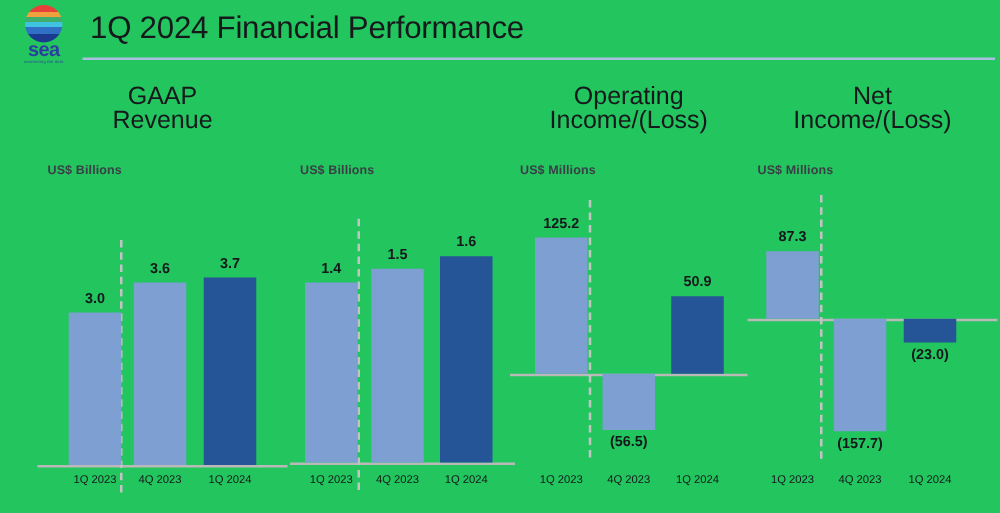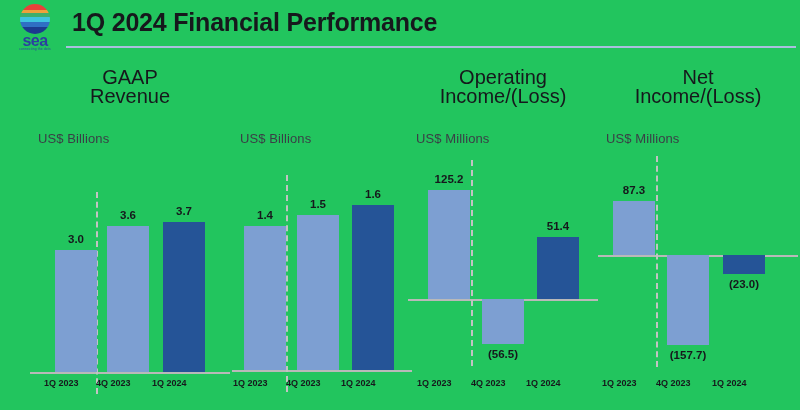--- a/index.html
+++ b/index.html
@@ -33,55 +33,55 @@
     position:absolute; left:0; top:29px; width:46px;
     text-align:center; font-size:16px; font-weight:700; letter-spacing:-0.5px;
     color:#2b3fa0; line-height:15px;
   }
   .logo-tag {
     position:absolute; left:0; top:43px; width:46px; text-align:center;
     font-size:3.2px; color:#2b3fa0; letter-spacing:0.2px;
   }
   .title {
     position:absolute; left:72px; top:8px;
-    font-size:25px; color:#16181c; letter-spacing:-0.2px; font-weight:700;
+    font-size:25px; color:#16181c; letter-spacing:-0.2px; font-weight:400;
     white-space:nowrap;
   }
   .header-rule {
     position:absolute; left:66px; top:46px; width:730px; height:2px;
     background:#aabfdf;
   }
 
   
   .panel { position:absolute; top:68px; height:340px; }
   .panel-title {
     position:absolute; left:0; top:0; width:100%;
     text-align:center; font-size:20px; line-height:19px;
     color:#16181c; font-weight:400;
   }
   .unit {
     position:absolute; left:8px; top:63px;
-    font-size:13px; color:#3a3f46; font-weight:400; letter-spacing:0.1px;
+    font-size:10px; color:#3a3f46; font-weight:700; letter-spacing:0.1px;
   }
   .baseline {
     position:absolute; left:0; width:100%; height:1.5px; background:#b9b9b9;
   }
   .divider {
     position:absolute; width:0; border-left:2px dashed #c3c3c3;
   }
   .bar { position:absolute; }
   .bar.light { background:#7d9fd2; }
   .bar.dark  { background:#255497; }
   .vlabel {
     position:absolute; text-align:center; font-size:11.5px;
     color:#16181c; font-weight:700; white-space:nowrap;
   }
   .xlabel {
-    position:absolute; text-align:left; font-size:9px;
-    color:#16181c; font-weight:700; white-space:nowrap;
+    position:absolute; text-align:center; font-size:9px;
+    color:#16181c; font-weight:400; white-space:nowrap;
   }
 </style>
 </head>
 <body>
 
 <div class="slide">
 
   <div class="header">
     <div class="logo">
       <div class="logo-orb"></div>
@@ -143,21 +143,21 @@
     <div class="xlabel" style="left: 341px; width: 64px; top: 378px;">1Q 2024</div>
     <div class="baseline" style="left: 408px; width: 190px; top: 299px;"></div>
     <div class="divider" style="left: 471px; top: 160px; height: 206px;"></div>
     <div class="bar light" style="left: 428px; width: 42px; height: 109px; top: 190px;"></div>
     <div class="vlabel" style="left: 414px; width: 70px; top: 173px;">125.2</div>
     <div class="xlabel" style="left: 417px; width: 64px; top: 378px;">1Q 2023</div>
     <div class="bar light" style="left: 482px; width: 42px; height: 45px; top: 299px;"></div>
     <div class="vlabel" style="left: 468px; width: 70px; top: 348px;">(56.5)</div>
     <div class="xlabel" style="left: 471px; width: 64px; top: 378px;">4Q 2023</div>
     <div class="bar dark" style="left: 537px; width: 42px; height: 62px; top: 237px;"></div>
-    <div class="vlabel" style="left: 523px; width: 70px; top: 220px;">51.4</div>
+    <div class="vlabel" style="left: 523px; width: 70px; top: 220px;">50.9</div>
     <div class="xlabel" style="left: 526px; width: 64px; top: 378px;">1Q 2024</div>
     <div class="baseline" style="left: 598px; width: 200px; top: 255px;"></div>
     <div class="divider" style="left: 656px; top: 156px; height: 211px;"></div>
     <div class="bar light" style="left: 613px; width: 42px; height: 54px; top: 201px;"></div>
     <div class="vlabel" style="left: 599px; width: 70px; top: 184px;">87.3</div>
     <div class="xlabel" style="left: 602px; width: 64px; top: 378px;">1Q 2023</div>
     <div class="bar light" style="left: 667px; width: 42px; height: 90px; top: 255px;"></div>
     <div class="vlabel" style="left: 653px; width: 70px; top: 349px;">(157.7)</div>
     <div class="xlabel" style="left: 656px; width: 64px; top: 378px;">4Q 2023</div>
     <div class="bar dark" style="left: 723px; width: 42px; height: 19px; top: 255px;"></div>

